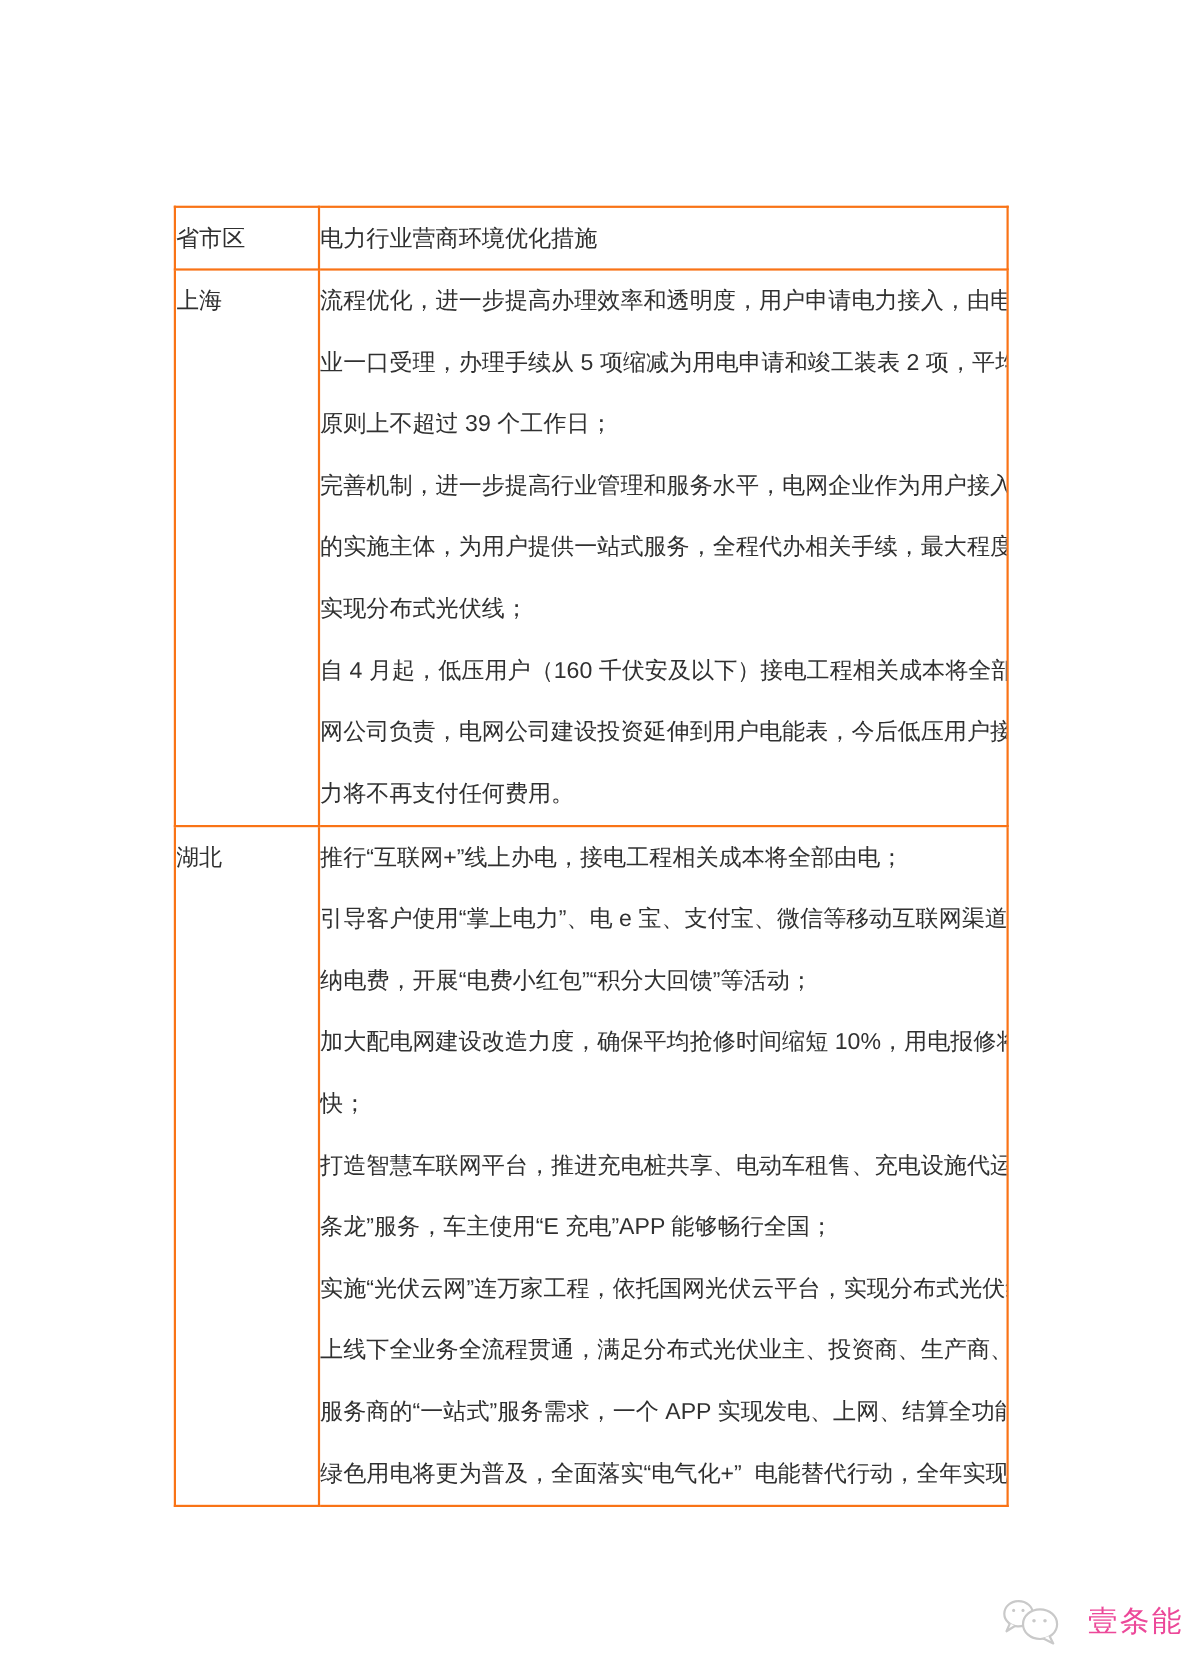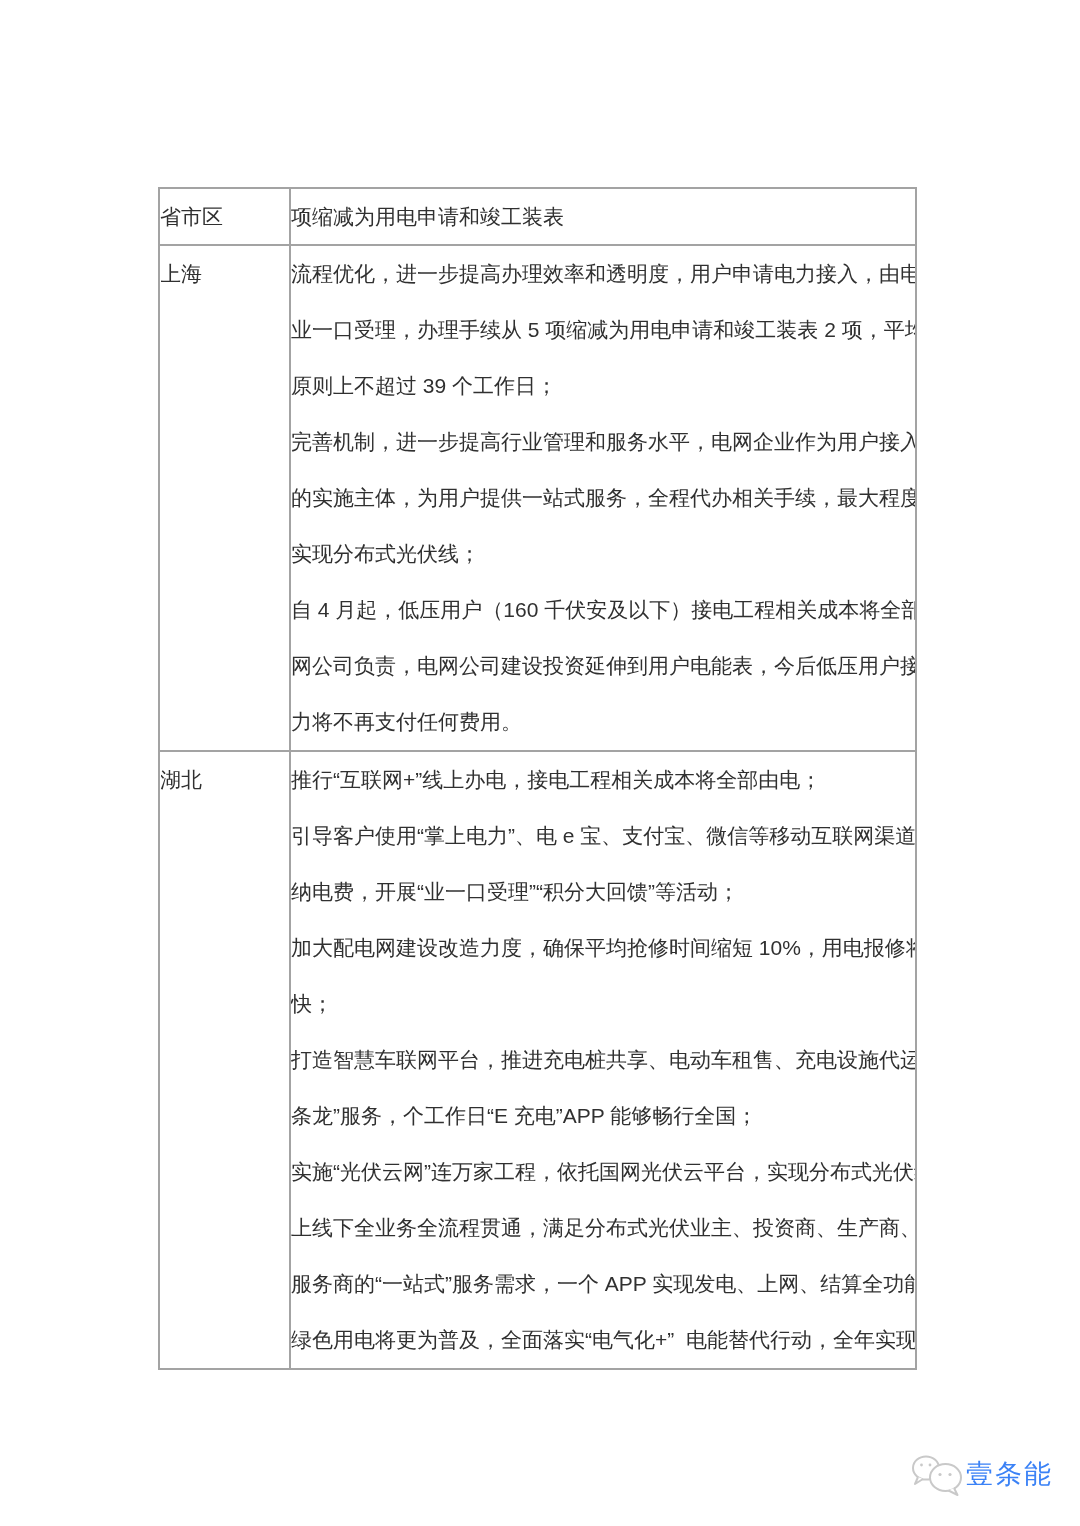--- a/index.html
+++ b/index.html
@@ -17,21 +17,21 @@
   .policy-table {
     position: absolute;
     left: 158px;
     top: 187px;
     width: 759px;
     border-collapse: collapse;
     table-layout: fixed;
     color: #303030;
   }
   .policy-table td {
-    border: 2px solid #a3a3a3;
+    border: 2px solid #f97316;
     vertical-align: top;
     padding: 0;
     overflow: hidden;
   }
   .col-region { width: 131px; }
   .header-row td {
     height: 55px;
     vertical-align: middle;
     font-size: 21px;
   }
@@ -49,68 +49,68 @@
     padding: 3px 12px 0 14px;
   }
   .cell-measures .line {
     white-space: pre;
   }
   .watermark {
     position: absolute;
     left: 910px;
     top: 1449px;
     display: flex;
-    align-items: flex-end;
-    gap: 0;
-    color: #3b82f6;
+    align-items: center;
+    gap: 23px;
+    color: #ec4899;
   }
   .watermark .brand {
     font-size: 27px;
     letter-spacing: 2px;
     line-height: 50px;
   }
   .watermark svg { display: block; }
 </style>
 </head>
 <body>
 
 <table class="policy-table">
   <colgroup>
     <col class="col-region">
     <col>
   </colgroup>
   <tbody>
       <tr class="header-row">
     <td class="header-cell-region">省市区</td>
-    <td class="header-cell-measures">项缩减为用电申请和竣工装表</td>
+    <td class="header-cell-measures">电力行业营商环境优化措施</td>
   </tr>
   <tr>
     <td class="cell-region">上海</td>
     <td class="cell-measures">
           <div class="line">流程优化，进一步提高办理效率和透明度，用户申请电力接入，由电网企</div>
           <div class="line">业一口受理，办理手续从 5 项缩减为用电申请和竣工装表 2 项，平均用时</div>
           <div class="line">原则上不超过 39 个工作日；</div>
           <div class="line">完善机制，进一步提高行业管理和服务水平，电网企业作为用户接入工程</div>
           <div class="line">的实施主体，为用户提供一站式服务，全程代办相关手续，最大程度减少</div>
           <div class="line">实现分布式光伏线；</div>
           <div class="line">自 4 月起，低压用户（160 千伏安及以下）接电工程相关成本将全部由电</div>
           <div class="line">网公司负责，电网公司建设投资延伸到用户电能表，今后低压用户接入电</div>
           <div class="line">力将不再支付任何费用。</div>
         </td>
   </tr>
   <tr>
     <td class="cell-region">湖北</td>
     <td class="cell-measures">
           <div class="line">推行“互联网+”线上办电，接电工程相关成本将全部由电；</div>
           <div class="line">引导客户使用“掌上电力”、电 e 宝、支付宝、微信等移动互联网渠道交</div>
-          <div class="line">纳电费，开展“业一口受理”“积分大回馈”等活动；</div>
+          <div class="line">纳电费，开展“电费小红包”“积分大回馈”等活动；</div>
           <div class="line">加大配电网建设改造力度，确保平均抢修时间缩短 10%，用电报修将更</div>
           <div class="line">快；</div>
           <div class="line">打造智慧车联网平台，推进充电桩共享、电动车租售、充电设施代运维“一</div>
-          <div class="line">条龙”服务，个工作日“E 充电”APP 能够畅行全国；</div>
+          <div class="line">条龙”服务，车主使用“E 充电”APP 能够畅行全国；</div>
           <div class="line">实施“光伏云网”连万家工程，依托国网光伏云平台，实现分布式光伏线</div>
           <div class="line">上线下全业务全流程贯通，满足分布式光伏业主、投资商、生产商、运营</div>
           <div class="line">服务商的“一站式”服务需求，一个 APP 实现发电、上网、结算全功能；</div>
           <div class="line">绿色用电将更为普及，全面落实“电气化+”  电能替代行动，全年实现电</div>
         </td>
   </tr>
 </tbody>
   </table>
 
 <div class="watermark">

